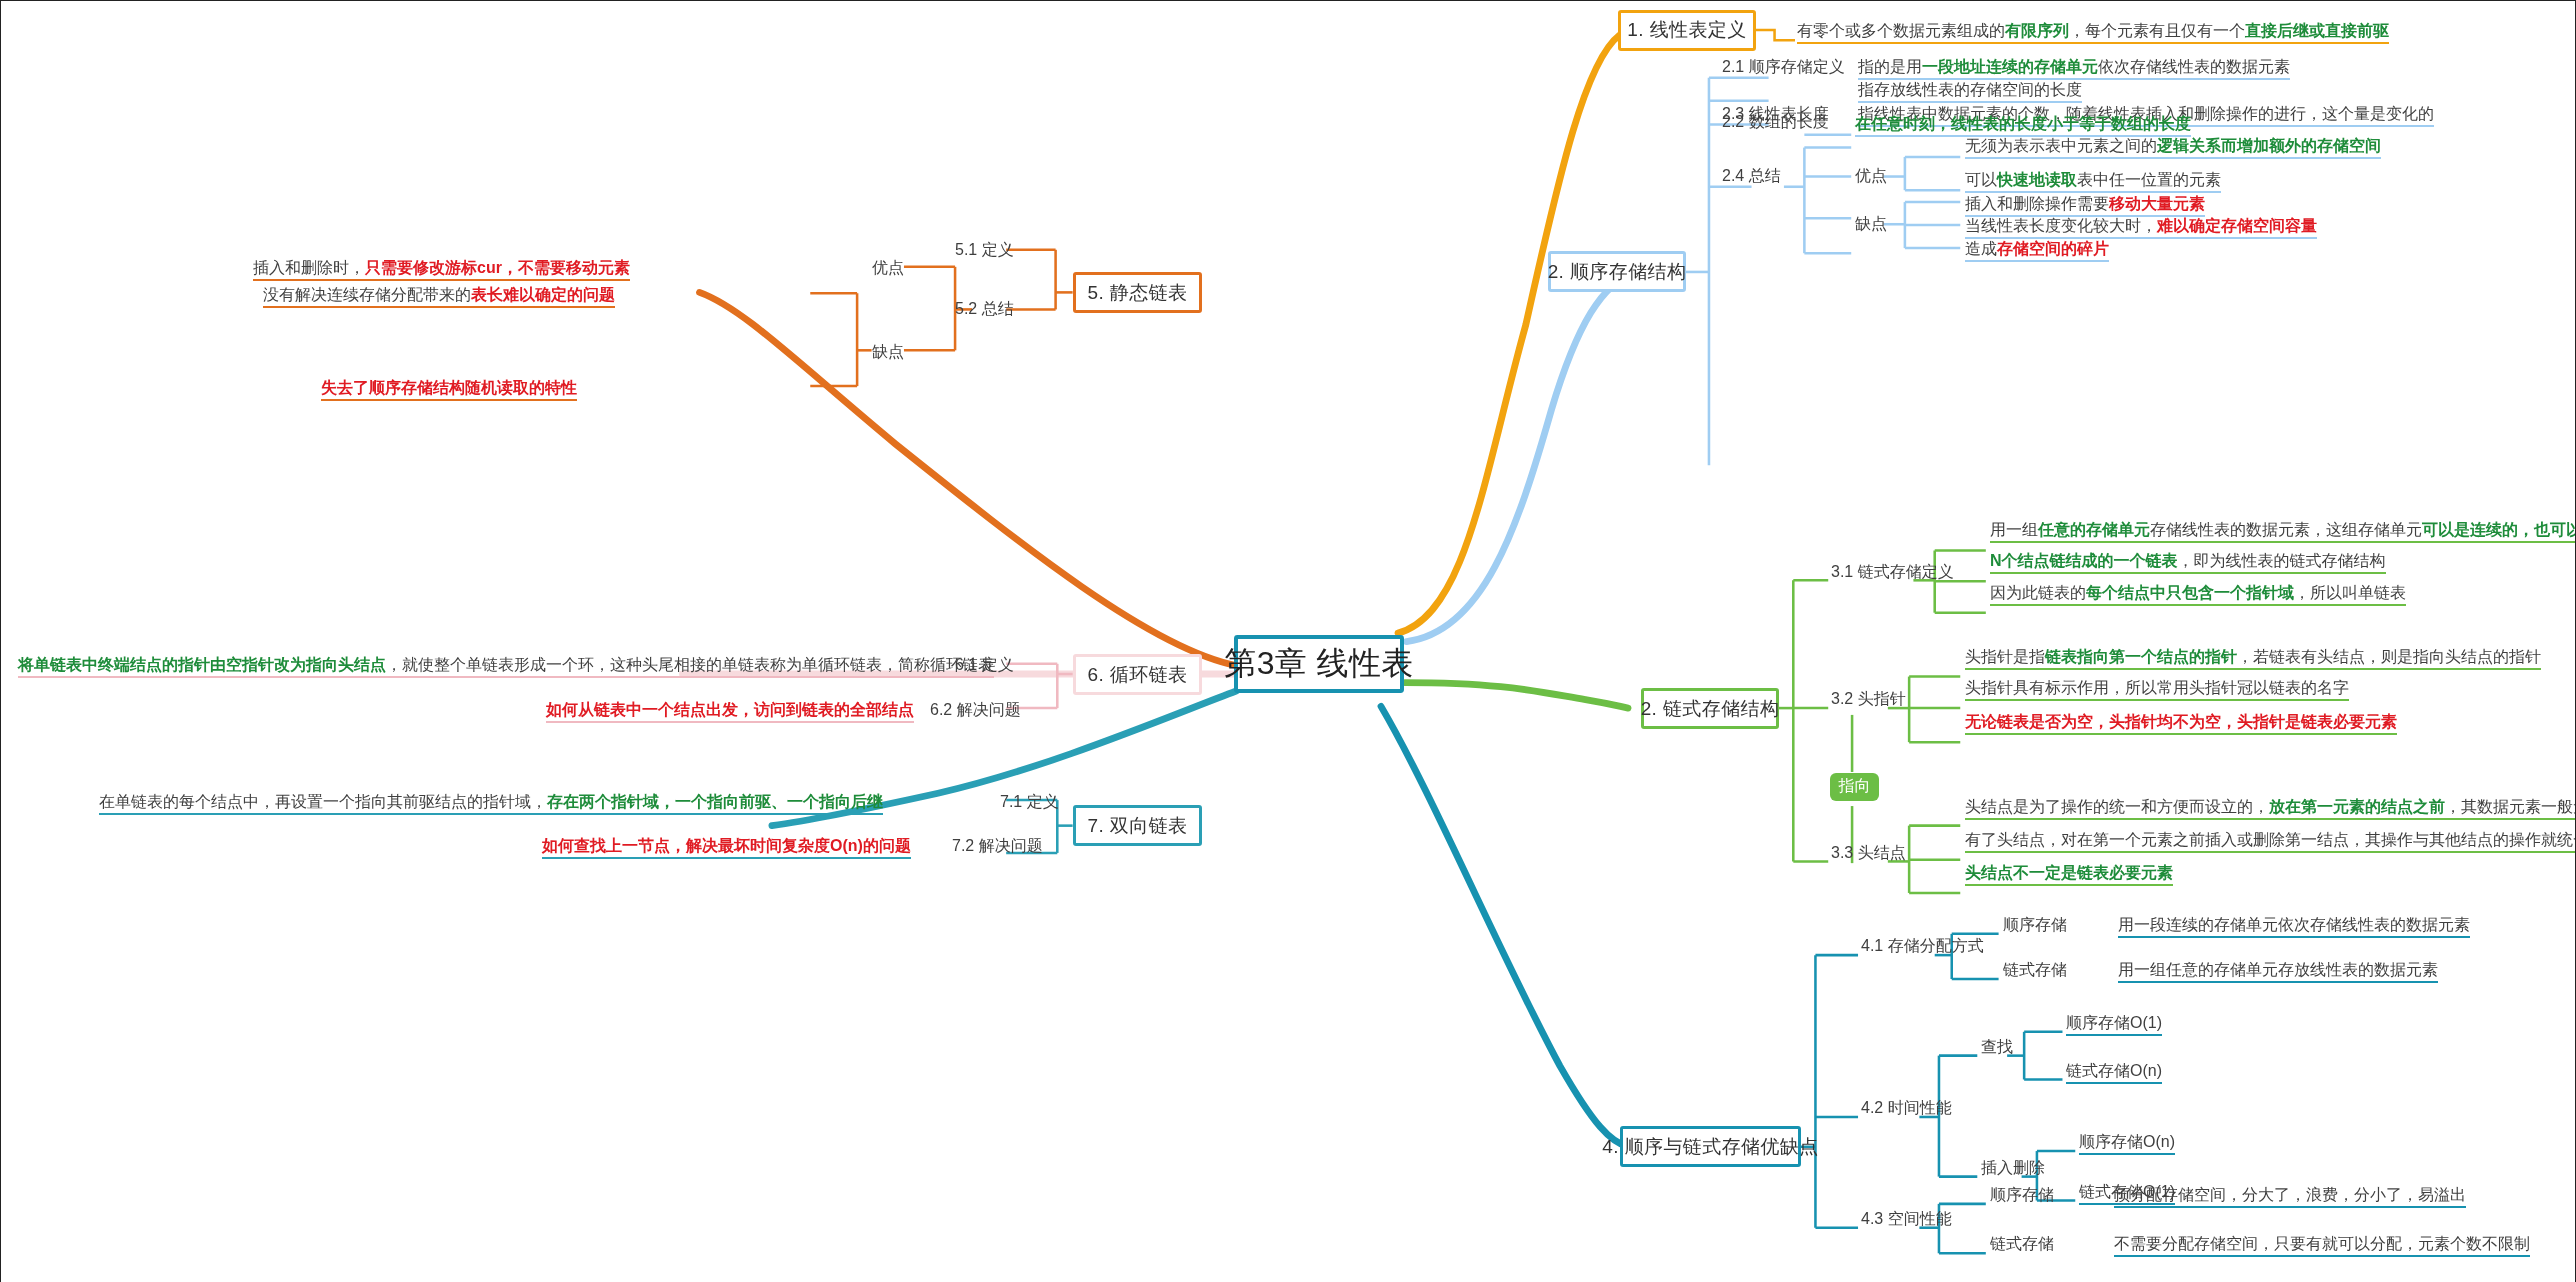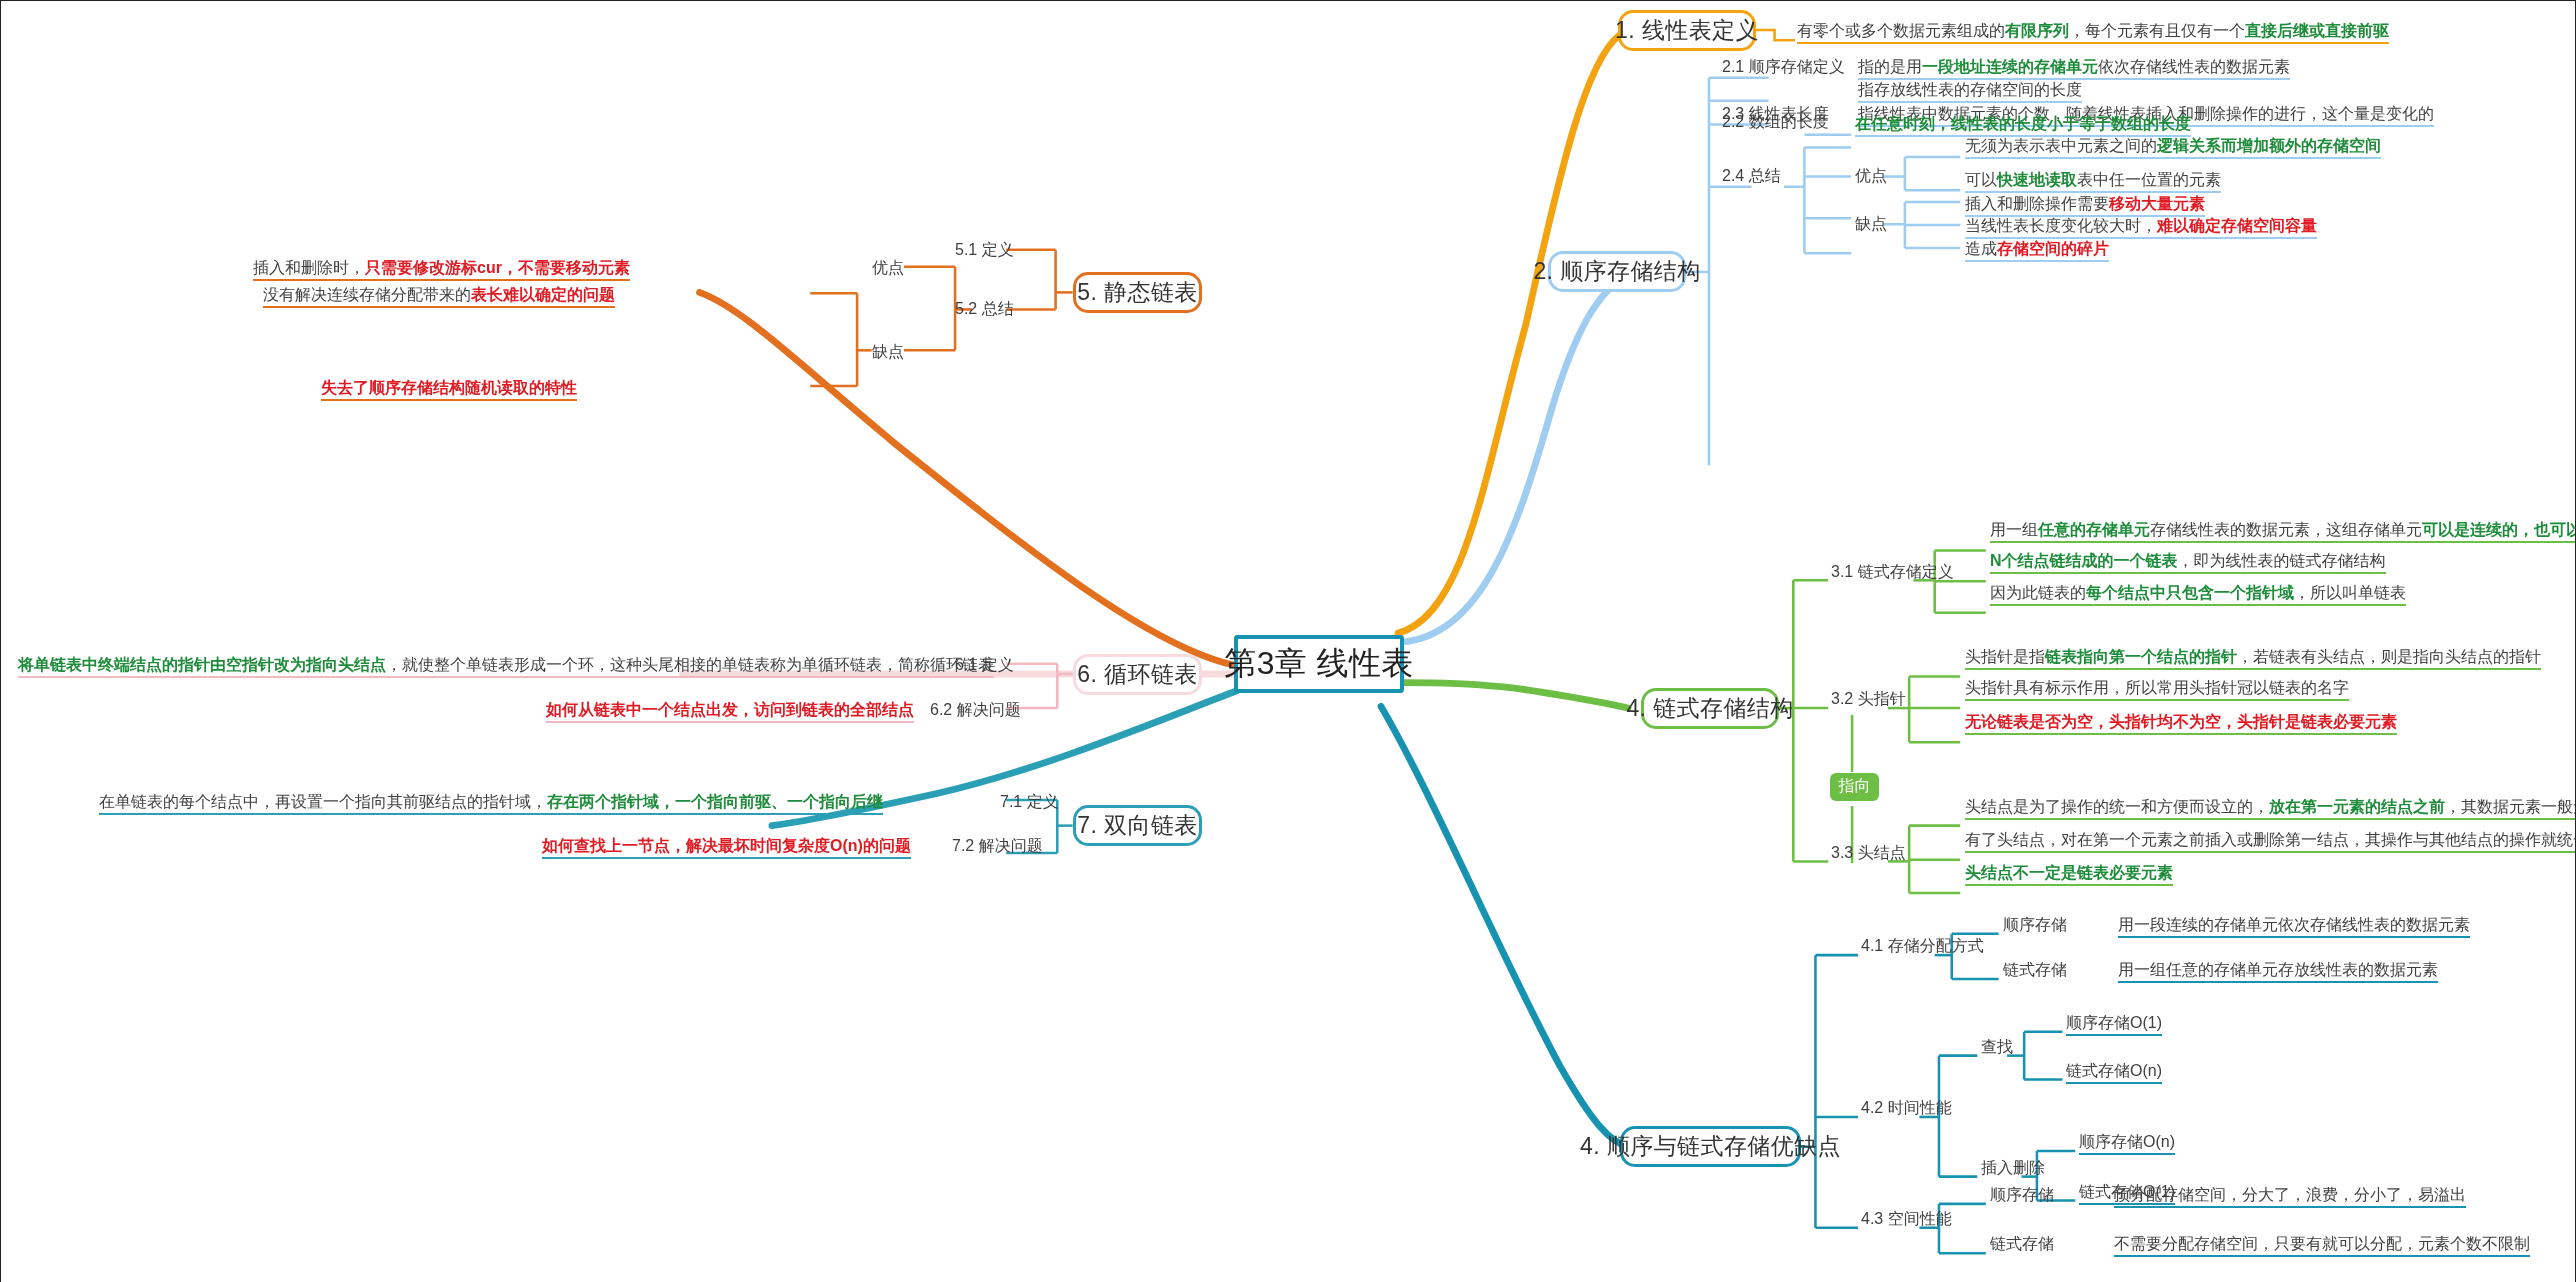--- a/index.html
+++ b/index.html
@@ -16,27 +16,27 @@
     box-sizing:border-box;
     overflow:hidden;
   }
   #links{position:absolute;left:0;top:0;width:2576px;height:1283px;pointer-events:none;}
 
   
   .nodebox{
     position:absolute;
     box-sizing:border-box;
     border:3.4px solid #999;
-    border-radius:15px;
+    border-radius:3px;
     background:#fff;
     display:flex;
     align-items:center;
     justify-content:center;
     white-space:nowrap;
-    font-size:23px;
+    font-size:19px;
     letter-spacing:0.4px;
     color:#333;
   }
   .root{
     border-width:4.3px;
     border-color:#1792b0;
     border-radius:3.4px;
     font-size:32px;
     color:#222;
     padding:0 14px;
@@ -273,21 +273,21 @@
     插入和删除操作需要<b class="r">移动大量元素</b>
   </div>
   <div class="leaf u-blue" style="left:1964px;top:215px;">
     当线性表长度变化较大时，<b class="r">难以确定存储空间容量</b>
   </div>
   <div class="leaf u-blue" style="left:1964px;top:238px;">
     造成<b class="r">存储空间的碎片</b>
   </div>
 
   <div class="nodebox b-green" style="left:1640px;top:687px;width:138px;height:41px;">
-    <span>4. 链式存储结构</span>
+    <span>2. 链式存储结构</span>
   </div>
 
   <div class="leaf nou" style="left:1830px;top:561px;">3.1 链式存储定义</div>
   <div class="leaf u-green" style="left:1989px;top:519px;">
     用一组<b class="g">任意的存储单元</b>存储线性表的数据元素，这组存储单元<b class="g">可以是连续的，也可以是不连续的</b>
   </div>
   <div class="leaf u-green" style="left:1989px;top:550px;">
     <b class="g">N个结点链结成的一个链表</b>，即为线性表的链式存储结构
   </div>
   <div class="leaf u-green" style="left:1989px;top:582px;">

